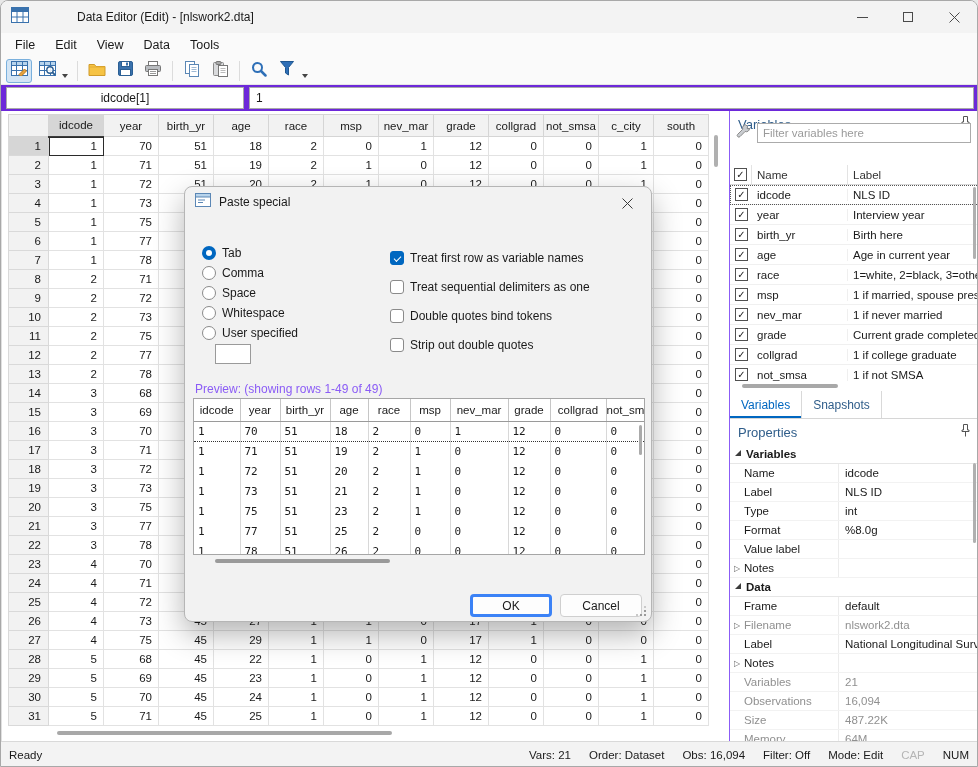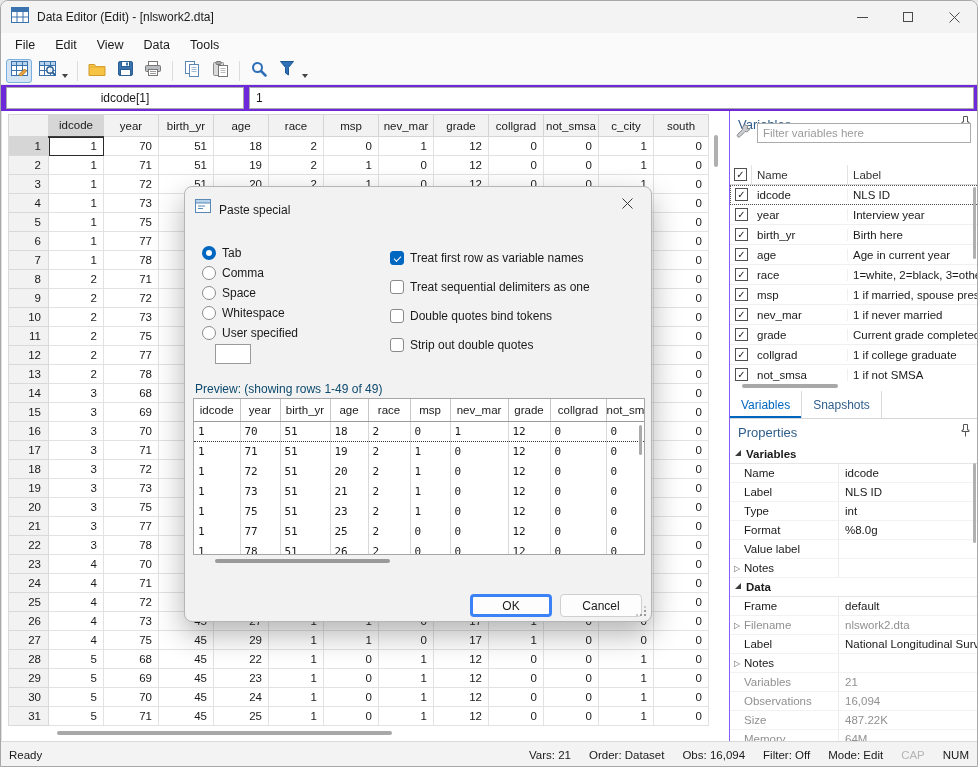--- a/index.html
+++ b/index.html
@@ -1,20 +1,20 @@
 <!DOCTYPE html>
 <html><head>
 <meta charset="utf-8">
 <style>
   * { margin:0; padding:0; box-sizing:border-box; }
   html,body { width:978px; height:767px; font-family:"Liberation Sans","DejaVu Sans",sans-serif; background:#e8e8e8; }
   .window { position:relative; width:978px; height:767px; background:#fff; border:1px solid #a8a8a8; border-radius:8px 8px 0 0; overflow:hidden; }
 
   
-  .titlebar { position:absolute; left:0; top:0; width:100%; height:32px; background:#f3f3f3; display:flex; align-items:center; padding-left:10px; }
+  .titlebar { position:absolute; left:0; top:0; width:100%; height:32px; background:#f3f3f3; display:flex; align-items:center; padding-left:10px;gap:40px; }
   .titlebar .title-text { font-size:12px; color:#1a1a1a; margin-left:8px; }
   .win-controls { position:absolute; right:0; top:0; height:32px; display:flex; }
   .win-btn { width:46px; height:32px; display:flex; align-items:center; justify-content:center; }
 
   
   .menubar { position:absolute; left:0; top:32px; width:100%; height:24px; background:#fafafa; display:flex; align-items:center; padding-left:4px; }
   .menu-item { font-size:12.5px; color:#1a1a1a; padding:3px 10px; }
 
   
   .toolbar { position:absolute; left:0; top:56px; width:100%; height:28px; background:#fafafa; border-bottom:1px solid #e6e6e6; display:flex; align-items:center; padding-left:4px; }
@@ -80,36 +80,36 @@
   .muted { color:#909090; }
 
   
   .statusbar { position:absolute; left:0; top:740px; width:100%; height:27px; background:#f3f3f3; border-top:1px solid #d9d9d9; display:flex; align-items:center; padding:0 8px; font-size:11.5px; color:#1a1a1a; }
   .statusbar .left { margin-right:auto; }
   .sitem { margin-left:18px; }
   .sitem.muted { color:#b5b5b5; }
 
   
   .dialog { position:absolute; left:183px; top:185px; width:468px; height:436px; background:#f2f2f2; border:1px solid #b5b5b5; border-radius:8px; box-shadow:0 12px 30px rgba(0,0,0,.30); z-index:50; }
-  .dlg-title { display:flex; align-items:flex-end; height:30px; padding:0 10px; }
+  .dlg-title { display:flex; align-items:center; height:30px; padding:0 10px; }
   .dlg-title .t { font-size:12px; color:#1a1a1a; margin-left:8px; }
   .dlg-close { position:absolute; right:8px; top:5px; width:32px; height:22px; display:flex; align-items:center; justify-content:center; }
   #radio-group { position:absolute; left:17px; top:56px; }
   .radio-row { display:flex; align-items:center; height:20px; }
   .radio { width:14px; height:14px; border-radius:50%; border:1px solid #8a8a8a; background:#fff; margin-right:6px; flex:none; position:relative; }
   .radio.checked { border:none; background:#0067c0; }
   .radio.checked::after { content:""; position:absolute; left:4px; top:4px; width:6px; height:6px; border-radius:50%; background:#fff; }
   .rlabel, .clabel { font-size:12px; color:#1a1a1a; }
   .user-input { position:absolute; left:30px; top:157px; width:36px; height:20px; border:1px solid #9a9a9a; background:#fff; font-size:12px; padding:0 3px; font-family:inherit; }
   #check-group { position:absolute; left:205px; top:61px; }
   .check-row { display:flex; align-items:center; height:20px; margin-bottom:9px; }
   .cbox { width:14px; height:14px; border:1px solid #8a8a8a; border-radius:3px; background:#fff; margin-right:6px; flex:none; position:relative; }
   .cbox.checked { background:#0067c0; border-color:#0067c0; }
   .cbox.checked::after { content:""; position:absolute; left:3px; top:4px; width:6px; height:3px; border-left:1.5px solid #fff; border-bottom:1.5px solid #fff; transform:rotate(-45deg); }
-  .preview-label { position:absolute; left:10px; top:195px; font-size:12px; color:#0c4a6e; }
+  .preview-label { position:absolute; left:10px; top:195px; font-size:12px; color:#8b5cf6; }
   .preview-box { position:absolute; left:8px; top:211px; width:452px; height:157px; background:#fff; border:1px solid #a6a6a6; overflow:hidden; }
   table.preview { border-collapse:collapse; table-layout:fixed; width:462px; }
   table.preview col:nth-child(1){width:46px} table.preview col:nth-child(2){width:40px}
   table.preview col:nth-child(3){width:50px} table.preview col:nth-child(4){width:38px}
   table.preview col:nth-child(5){width:42px} table.preview col:nth-child(6){width:40px}
   table.preview col:nth-child(7){width:58px} table.preview col:nth-child(8){width:42px}
   table.preview col:nth-child(9){width:56px} table.preview col:nth-child(10){width:50px}
   table.preview thead th { height:22px; font-weight:normal; font-size:11.5px; color:#1a1a1a; text-align:center; border-right:1px solid #c6c6c6; border-bottom:1px solid #9a9a9a; background:#fff; overflow:hidden; white-space:nowrap; }
   table.preview td { height:20px; font-family:"DejaVu Sans Mono","Liberation Mono",monospace; font-size:11px; color:#1a1a1a; padding-left:4px; border-right:1px solid #d8d8d8; overflow:hidden; white-space:nowrap; }
   table.preview tr.sel td { border-top:1px dotted #333; border-bottom:1px dotted #333; }

